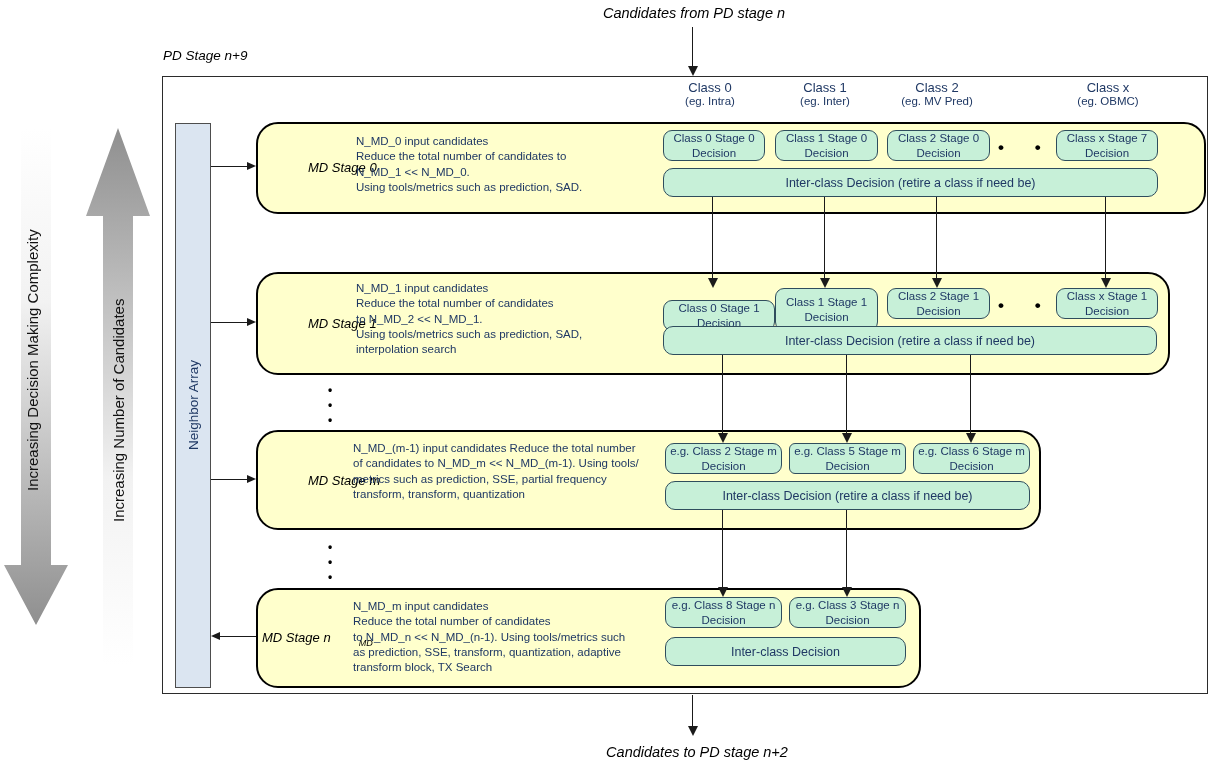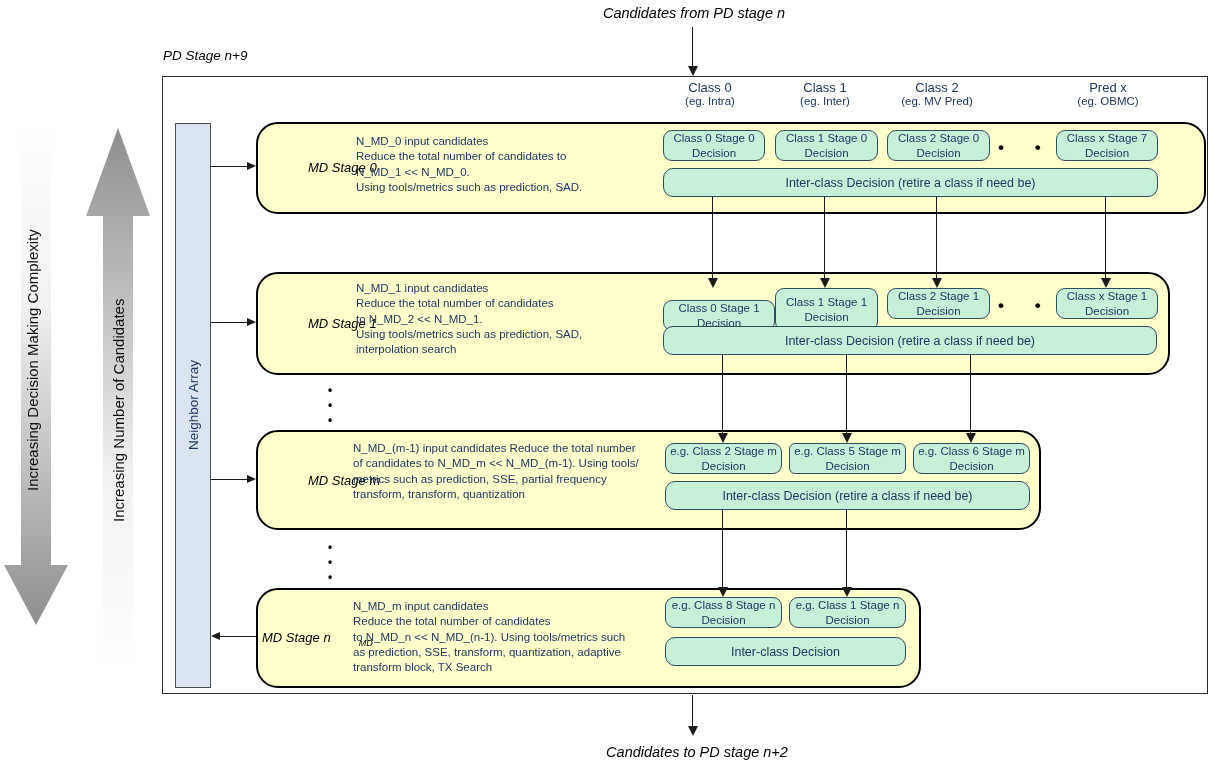--- a/index.html
+++ b/index.html
@@ -87,21 +87,21 @@
   </div>
   <div class="abs class-header" style="left:825px;top:80px;">
     <div class="name">Class 1</div>
     <div class="example">(eg. Inter)</div>
   </div>
   <div class="abs class-header" style="left:937px;top:80px;">
     <div class="name">Class 2</div>
     <div class="example">(eg. MV Pred)</div>
   </div>
   <div class="abs class-header" style="left:1108px;top:80px;">
-    <div class="name">Pred x</div>
+    <div class="name">Class x</div>
     <div class="example">(eg. OBMC)</div>
   </div>
 
   <div class="abs stage-box" style="left:256px;top:122px;width:950px;height:92px;"></div>
   <div class="abs md-label" style="left:308px;top:160px;"><span>MD Stage 0</span><sub></sub></div>
   <div class="abs stage-desc" style="left:356px;top:134px;width:300px;">N_MD_0 input candidates
 Reduce the total number of candidates to
 N_MD_1 &lt;&lt; N_MD_0.
 Using tools/metrics such as prediction, SAD.</div>
   <div class="abs decision-box" style="left:663px;top:130px;width:102px;height:31px;">Class 0 Stage 0 Decision</div>
@@ -145,21 +145,21 @@
 •</div>
 
   <div class="abs stage-box" style="left:256px;top:588px;width:665px;height:100px;"></div>
   <div class="abs md-label" style="left:262px;top:630px;"><span>MD Stage n</span><sub>MD</sub></div>
   <div class="abs stage-desc" style="left:353px;top:599px;width:305px;">N_MD_m input candidates
 Reduce the total number of candidates
 to N_MD_n &lt;&lt; N_MD_(n-1). Using tools/metrics such
 as prediction, SSE, transform, quantization, adaptive
 transform block, TX Search</div>
   <div class="abs decision-box" style="left:665px;top:597px;width:117px;height:31px;">e.g. Class 8 Stage n Decision</div>
-  <div class="abs decision-box" style="left:789px;top:597px;width:117px;height:31px;">e.g. Class 1 Stage n Decision</div>
+  <div class="abs decision-box" style="left:789px;top:597px;width:117px;height:31px;">e.g. Class 3 Stage n Decision</div>
   <div class="abs inter-bar" style="left:665px;top:637px;width:241px;height:29px;">Inter-class Decision</div>
 
   <div class="abs vline conn" style="left:712px;top:197px;height:83px;"></div>
   <div class="abs ah-down conn" style="left:708px;top:278px;"></div>
   <div class="abs vline conn" style="left:824px;top:197px;height:83px;"></div>
   <div class="abs ah-down conn" style="left:820px;top:278px;"></div>
   <div class="abs vline conn" style="left:936px;top:197px;height:83px;"></div>
   <div class="abs ah-down conn" style="left:932px;top:278px;"></div>
   <div class="abs vline conn" style="left:1105px;top:197px;height:83px;"></div>
   <div class="abs ah-down conn" style="left:1101px;top:278px;"></div>

